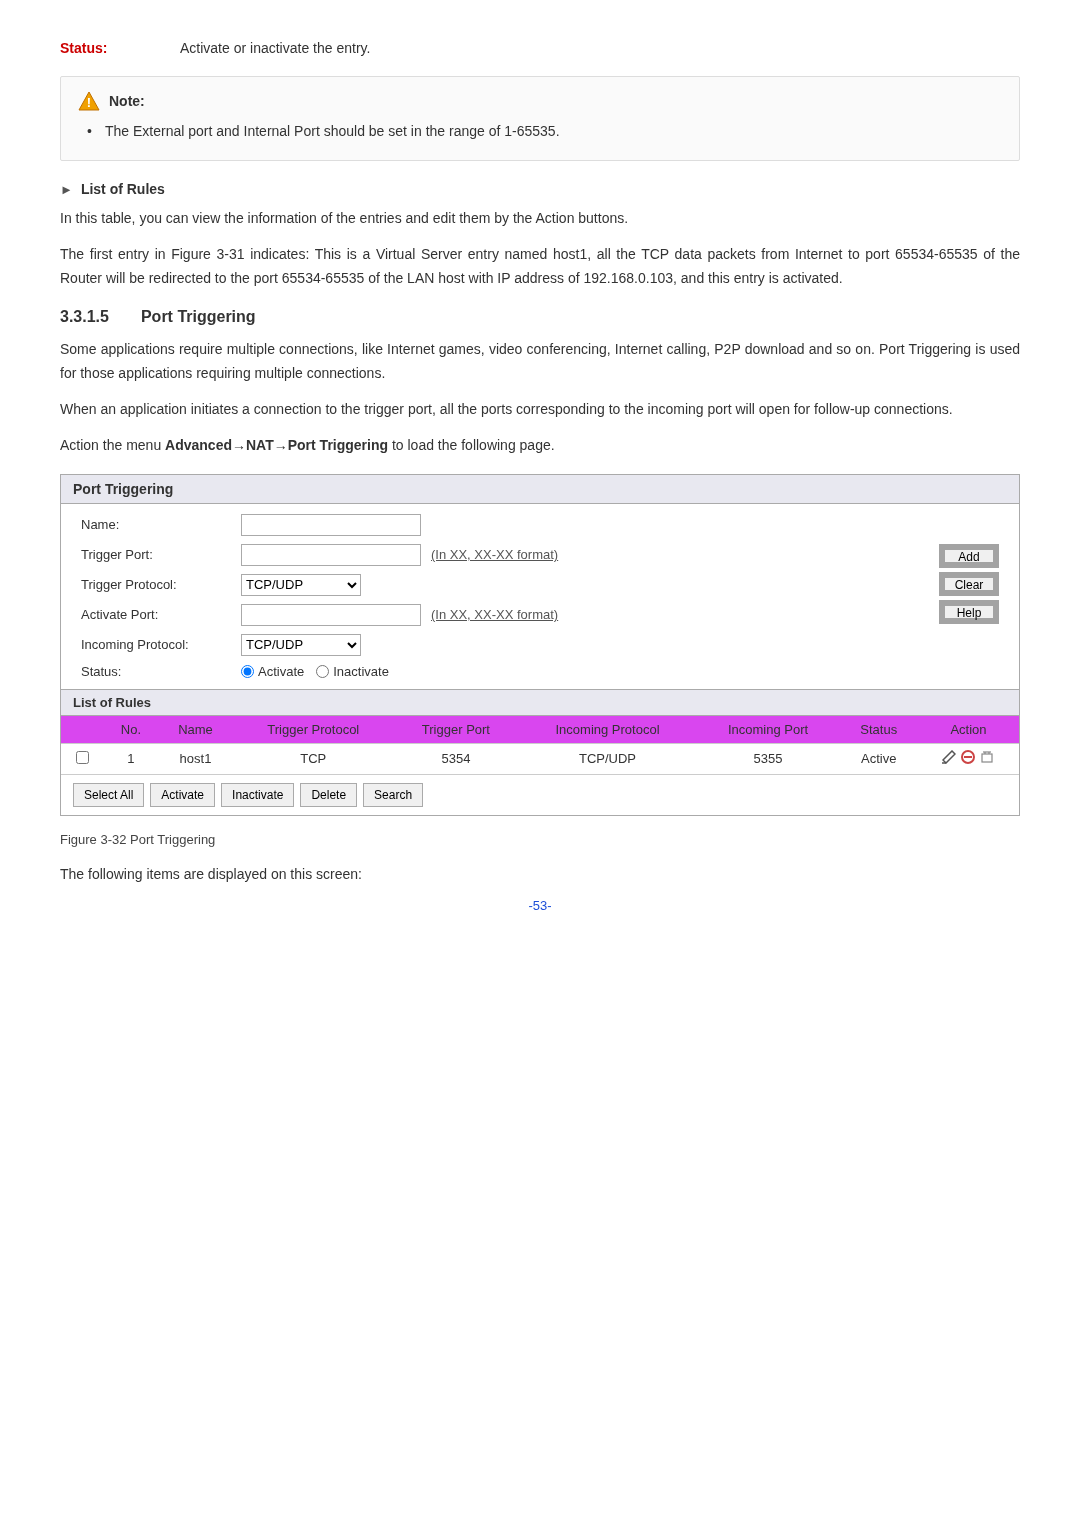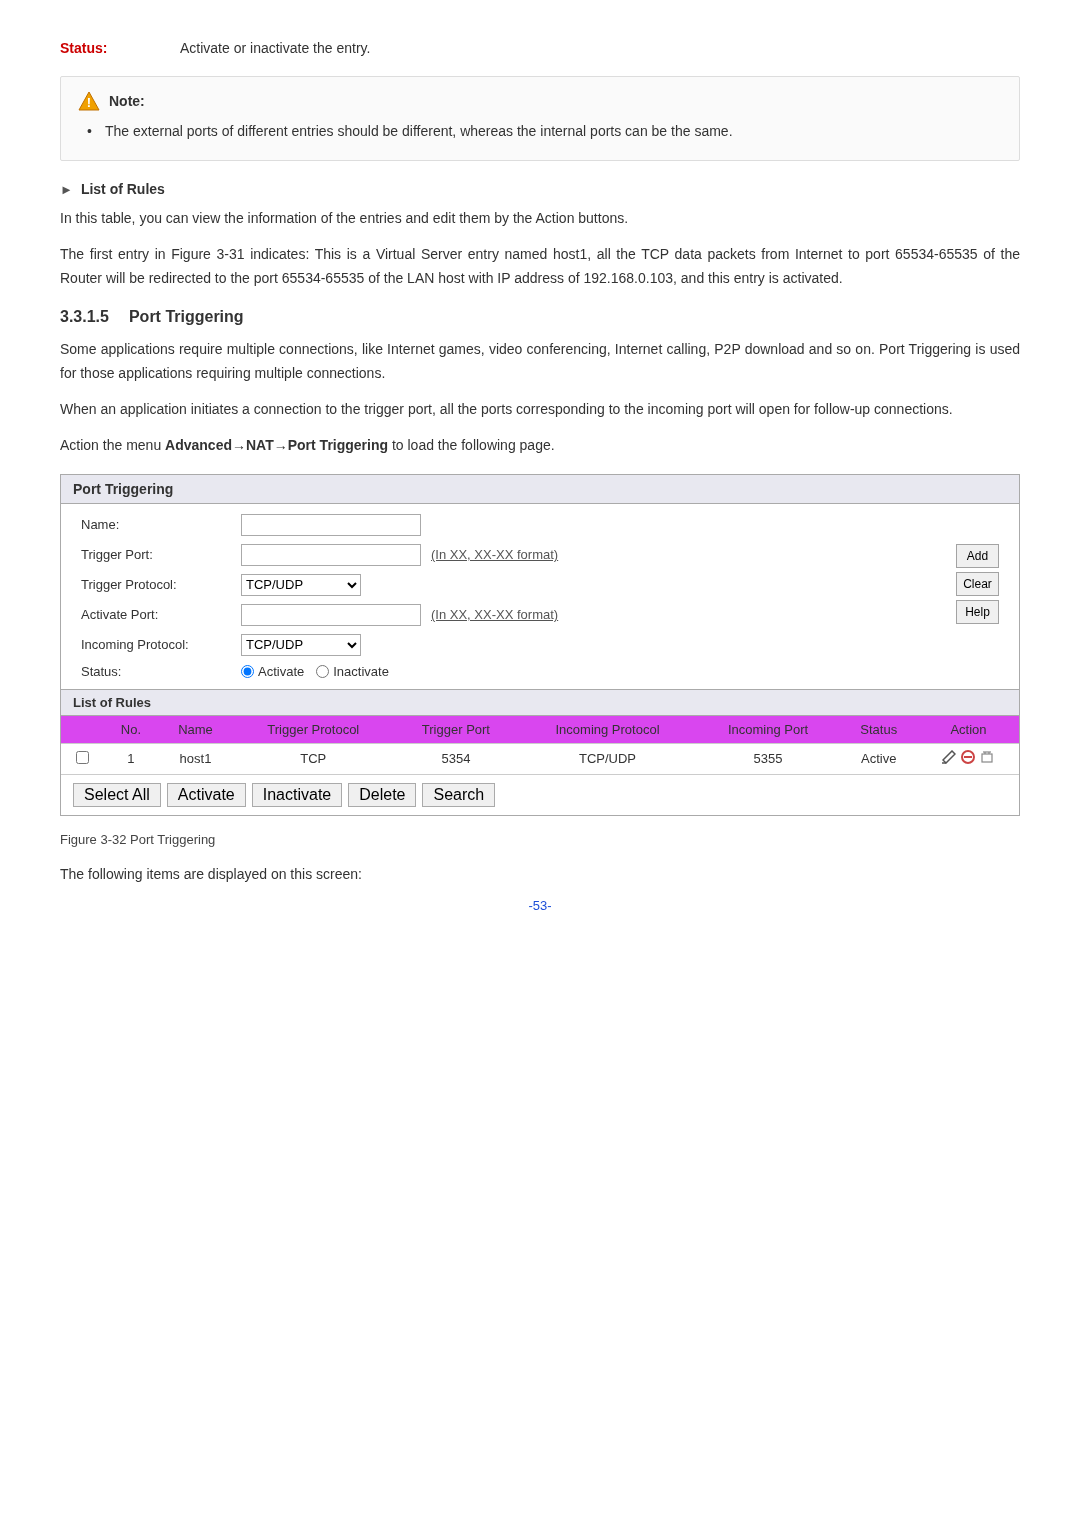--- a/index.html
+++ b/index.html
@@ -75,21 +75,21 @@
       color: #555;
       margin-right: 8px;
       font-size: 13px;
     }
     .body-text {
       line-height: 1.7;
       margin-bottom: 12px;
       text-align: justify;
     }
     .section-num {
-      margin-right: 20px;
+      margin-right: 32px;
     }
     .nav-path {
       margin-bottom: 16px;
       line-height: 1.7;
     }
     .nav-path strong {
       font-weight: bold;
     }
     
     .pt-container {
@@ -140,23 +140,23 @@
       gap: 12px;
     }
     .pt-radio-label {
       display: flex;
       align-items: center;
       gap: 4px;
       font-size: 13px;
       cursor: pointer;
     }
     .pt-btn {
-      width: 43px;
+      width: 60px;
       height: 24px;
-      border: 1px solid #a3a3a3;
+      border: 6px solid #a3a3a3;
       background: #f0f0f0;
       cursor: pointer;
       font-size: 12px;
       text-align: center;
     }
     
     .lor-header {
       background: #e8e8f0;
       padding: 5px 12px;
       font-weight: bold;
@@ -212,21 +212,21 @@
       display: flex;
       gap: 6px;
       align-items: center;
       border-top: 1px solid #ccc;
     }
     .table-footer-btn {
       height: 24px;
       border: 1px solid #aaa;
       background: #f0f0f0;
       cursor: pointer;
-      font-size: 16px;
+      font-size: 12px;
       padding: 0 10px;
     }
     .figure-caption {
       text-align: left;
       margin-top: 8px;
       margin-bottom: 16px;
       font-size: 13px;
       color: #444;
     }
     .page-footer {
@@ -265,21 +265,21 @@
   <div class="note-header">
     <span class="warning-icon">
       <svg width="22" height="22" viewBox="0 0 22 22">
         <polygon points="11,2 21,20 1,20" fill="#f0a000" stroke="#c07000" stroke-width="1"></polygon>
         <text x="11" y="17" text-anchor="middle" fill="white" font-size="13" font-weight="bold">!</text>
       </svg>
     </span>
     <span>Note:</span>
   </div>
   <ul class="note-list">
-    <li><span>The external ports of different entries should be different, whereas the internal ports can be the same.</span></li>
+    <li><span>The External port and Internal Port should be set in the range of 1-65535.</span></li>
   </ul>
 </div>
 
 <div class="section-heading">
   <span class="chevron">►</span>
   <span style="font-size:14px;">List of Rules</span>
 </div>
 
 <p class="body-text">In this table, you can view the information of the entries and edit them by the Action buttons.</p>
 <p class="body-text">The first entry in Figure 3-31 indicates: This is a Virtual Server entry named host1, all the TCP data packets from Internet to port 65534-65535 of the Router will be redirected to the port 65534-65535 of the LAN host with IP address of 192.168.0.103, and this entry is activated.</p>

